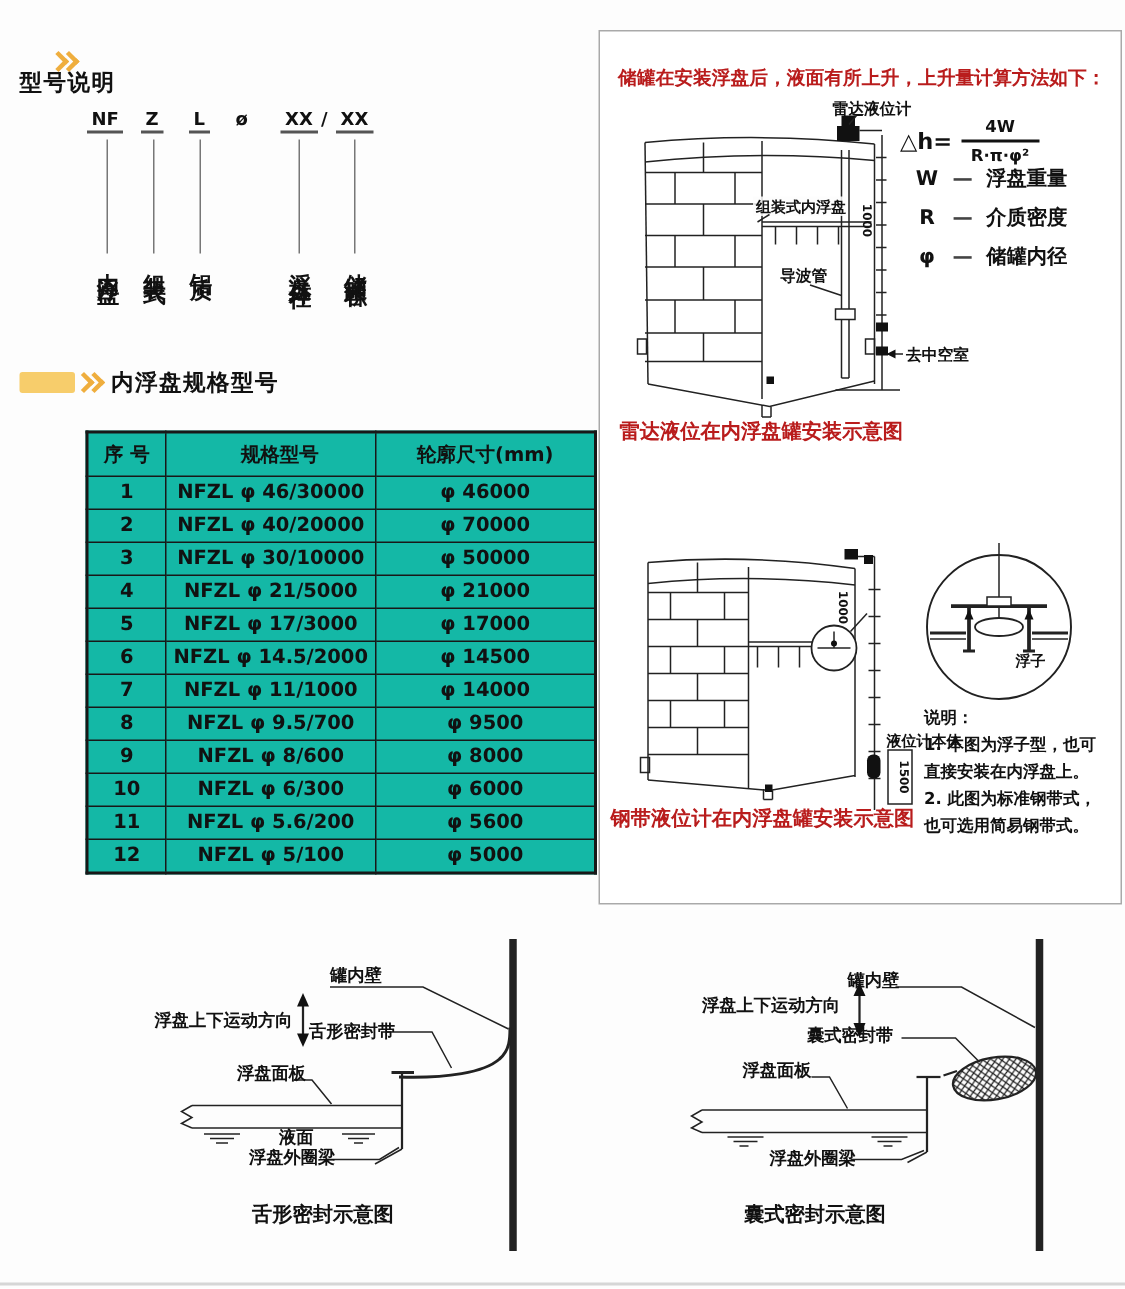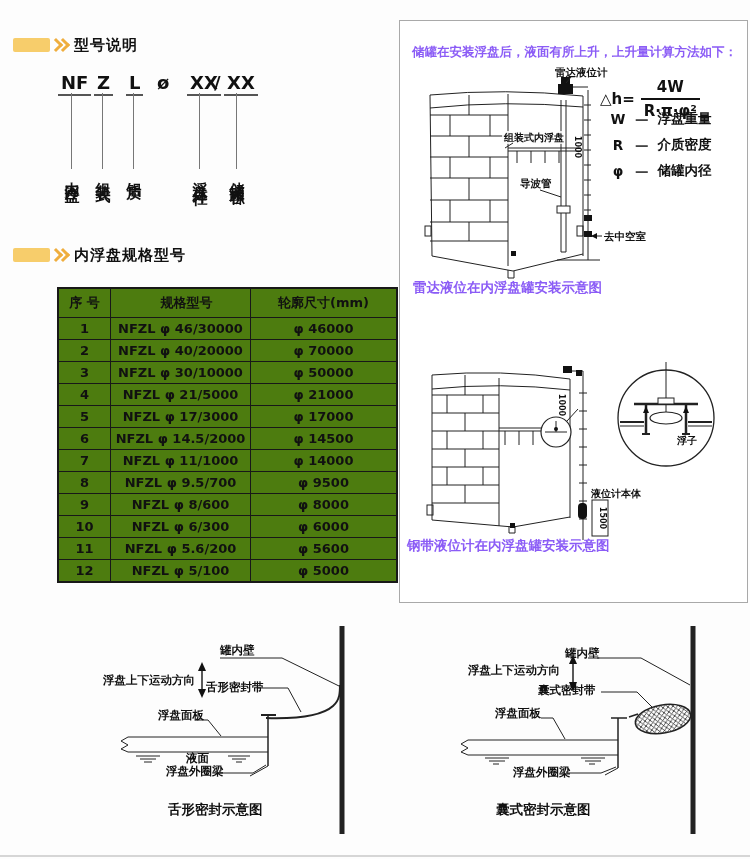--- a/index.html
+++ b/index.html
@@ -9,68 +9,68 @@
 
   
   .sec-header{position:absolute;display:flex;align-items:center;height:18px;}
   .ybar{width:37px;height:14px;background:#f7cd6b;border-radius:2px;}
   .chev{display:inline-flex;margin-left:4px;margin-right:6px;}
   .chev i{display:inline-block;width:7px;height:7px;border-top:3px solid #efae3e;
     border-right:3px solid #efae3e;transform:rotate(45deg);margin-left:-3px;}
   .sec-title{font-size:15px;font-weight:bold;letter-spacing:1px;}
 
   
-  .code-part{position:absolute;font-size:18px;font-weight:bold;text-align:right;}
+  .code-part{position:absolute;font-size:12px;font-weight:bold;text-align:right;}
   .code-part.u{border-bottom:2px solid #555;padding:0 3px 1px 3px;}
   .vline{position:absolute;top:93px;height:76px;width:1px;background:#777;}
   .vlabel{position:absolute;top:170px;writing-mode:vertical-rl;text-orientation:upright;
     font-size:15px;font-weight:bold;letter-spacing:3px;}
 
   
   .spec-table{position:absolute;left:57px;top:287px;border-collapse:collapse;
-    border:2px solid #181818;background:#4d7c0f;}
+    border:2px solid #181818;background:#14b8a6;}
   .spec-table th,.spec-table td{border:1px solid #181818;text-align:center;padding:0;}
   .spec-table th{height:28px;font-size:13px;font-weight:bold;}
   .spec-table td{height:21px;font-size:13px;}
   .spec-table td.c0,.spec-table td.c1{font-weight:bold;}
   .spec-table td.c2{font-weight:bold;}
 
   
   .panel{position:absolute;left:399px;top:20px;width:347px;height:581px;
     border:1px solid #a9a9a9;background:#fff;}
-  .red{color:#8b5cf6;font-weight:bold;}
+  .red{color:#b91c1c;font-weight:bold;}
   .intro{position:absolute;left:412px;top:44px;width:332px;font-size:12.5px;}
   .caption{position:absolute;font-size:13.5px;}
 
   
   .formula-row{position:absolute;left:600px;top:78px;display:flex;align-items:center;
     gap:6px;font-weight:bold;}
   .f-lhs{font-size:15px;}
-  .frac{display:flex;flex-direction:column;align-items:center;font-size:15px;}
+  .frac{display:flex;flex-direction:column;align-items:center;font-size:11px;}
   .frac .num{padding:0 16px 2px 16px;border-bottom:2px solid #111;}
   .frac .den{padding-top:2px;}
   .legend{position:absolute;left:610px;top:106px;}
   .legend-row{display:flex;align-items:center;gap:9px;height:26px;
     font-weight:bold;font-size:13.5px;}
   .legend-sym{width:16px;text-align:center;}
   .legend-dash{color:#444;}
 
   .notes{position:absolute;left:616px;top:470px;width:134px;font-size:11px;
     font-weight:bold;line-height:18px;}
 
   svg{display:block;}
   svg text{font-family:"DejaVu Sans","Liberation Sans",sans-serif;fill:#111;}
   .footer-line{position:absolute;left:0;top:855px;width:750px;height:2px;background:#d6d6d6;}
 </style>
 </head>
 <body>
 
 <div class="canvas">
 
-  <div class="sec-header" style="left:13px;top:36px;">
+  <div class="sec-header" style="left:13px;top:36px;flex-direction:column;">
     <span class="ybar"></span>
     <span class="chev">
         <i></i>
         <i></i>
       </span>
     <span class="sec-title">型号说明</span>
   </div>
 
   <div>
     <span class="code-part u" style="left:58px;top:72px;">NF</span>
@@ -363,20 +363,27 @@
       <line x1="70" y1="50" x2="70" y2="80" stroke-width="2.5"></line>
       <line x1="26" y1="80" x2="34" y2="80" stroke-width="2"></line>
       <line x1="66" y1="80" x2="74" y2="80" stroke-width="2"></line>
       <ellipse cx="50" cy="64" rx="16" ry="6" fill="#fff" stroke-width="1.2"></ellipse>
     </g>
     <polygon points="27,59 33,59 30,52" fill="#111"></polygon>
     <polygon points="67,59 73,59 70,52" fill="#111"></polygon>
     <text x="61" y="90" font-size="10" font-weight="bold">浮子</text>
   </svg>
 
+  <div class="notes">
+    <div>说明：</div>
+    <div>1. 本图为浮子型，也可</div>
+    <div>直接安装在内浮盘上。</div>
+    <div>2. 此图为标准钢带式，</div>
+    <div>也可选用简易钢带式。</div>
+  </div>
 
   <svg class="abs" style="left:28px;top:618px;" width="355" height="240" viewBox="0 0 355 240">
     <g stroke="#222" fill="none">
       <line x1="314" y1="8" x2="314" y2="216" stroke-width="5"></line>
       <polyline points="192,40 254,40 311,68" stroke-width="1"></polyline>
       <line x1="174" y1="50" x2="174" y2="74" stroke-width="1.5"></line>
       <polyline points="230,70 260,70 273,94" stroke-width="1"></polyline>
       <path d="M238,100 C270,101 295,97 305,88 C312,82 312,74 312,67" stroke-width="2"></path>
       <line x1="233" y1="97" x2="248" y2="97" stroke-width="2"></line>
       <line x1="100" y1="119" x2="240" y2="119"></line>

